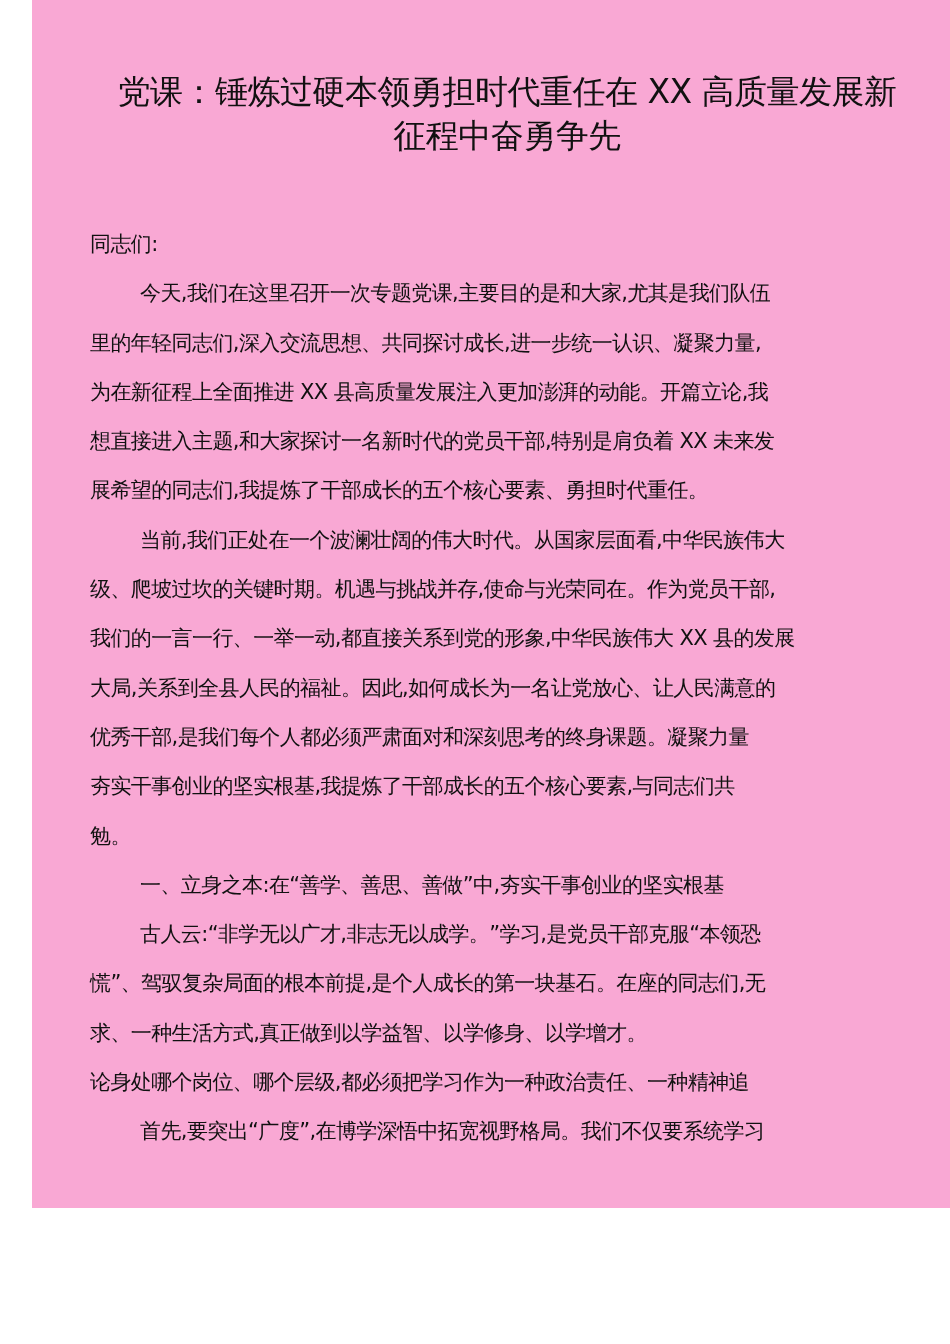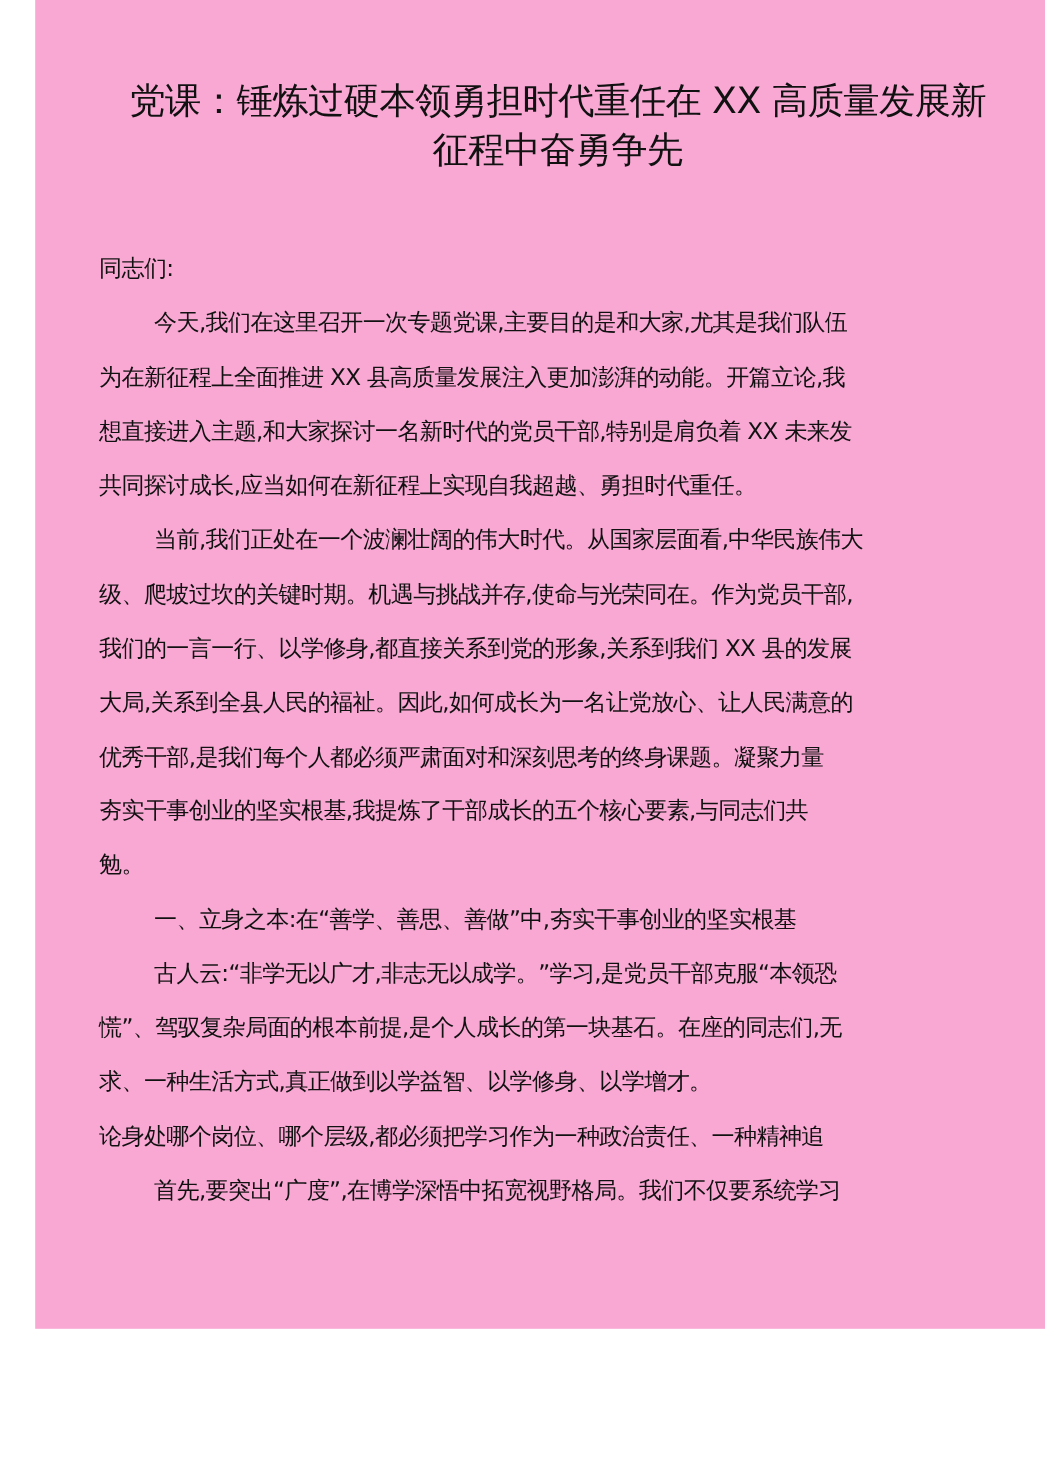--- a/index.html
+++ b/index.html
@@ -60,26 +60,27 @@
 
 <div class="page">
   <h1 class="title">
     <span>党课：锤炼过硬本领勇担时代重任在 XX 高质量发展新</span>
     <span>征程中奋勇争先</span>
   </h1>
 
   <div class="body">
     <div class="line">同志们:</div>
     <div class="line indent">今天,我们在这里召开一次专题党课,主要目的是和大家,尤其是我们队伍</div>
+    <div class="line">里的年轻同志们,深入交流思想、共同探讨成长,进一步统一认识、凝聚力量,</div>
     <div class="line">为在新征程上全面推进 XX 县高质量发展注入更加澎湃的动能。开篇立论,我</div>
     <div class="line">想直接进入主题,和大家探讨一名新时代的党员干部,特别是肩负着 XX 未来发</div>
-    <div class="line">共同探讨成长,应当如何在新征程上实现自我超越、勇担时代重任。</div>
+    <div class="line">展希望的同志们,我提炼了干部成长的五个核心要素、勇担时代重任。</div>
     <div class="line indent">当前,我们正处在一个波澜壮阔的伟大时代。从国家层面看,中华民族伟大</div>
     <div class="line">级、爬坡过坎的关键时期。机遇与挑战并存,使命与光荣同在。作为党员干部,</div>
-    <div class="line">我们的一言一行、以学修身,都直接关系到党的形象,关系到我们 XX 县的发展</div>
+    <div class="line">我们的一言一行、一举一动,都直接关系到党的形象,中华民族伟大 XX 县的发展</div>
     <div class="line">大局,关系到全县人民的福祉。因此,如何成长为一名让党放心、让人民满意的</div>
     <div class="line">优秀干部,是我们每个人都必须严肃面对和深刻思考的终身课题。凝聚力量</div>
     <div class="line">夯实干事创业的坚实根基,我提炼了干部成长的五个核心要素,与同志们共</div>
     <div class="line">勉。</div>
     <div class="line heading">一、立身之本:在“善学、善思、善做”中,夯实干事创业的坚实根基</div>
     <div class="line indent">古人云:“非学无以广才,非志无以成学。”学习,是党员干部克服“本领恐</div>
     <div class="line">慌”、驾驭复杂局面的根本前提,是个人成长的第一块基石。在座的同志们,无</div>
     <div class="line">求、一种生活方式,真正做到以学益智、以学修身、以学增才。</div>
     <div class="line">论身处哪个岗位、哪个层级,都必须把学习作为一种政治责任、一种精神追</div>
     <div class="line indent">首先,要突出“广度”,在博学深悟中拓宽视野格局。我们不仅要系统学习</div>

